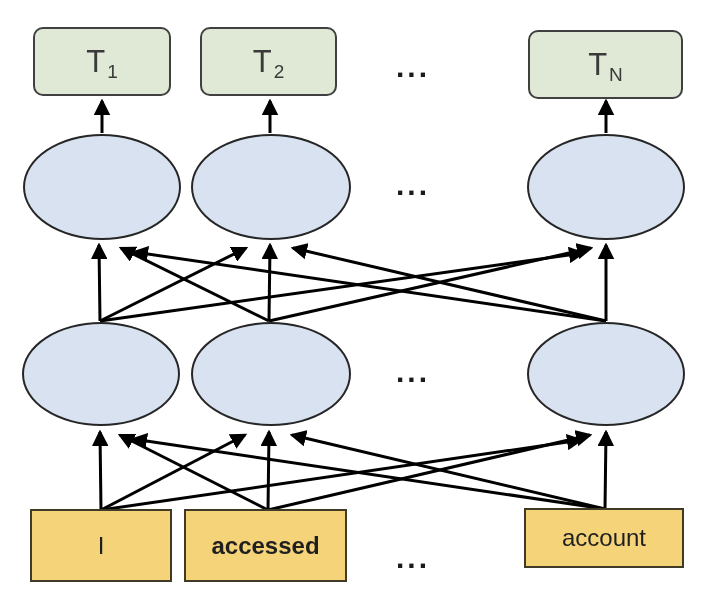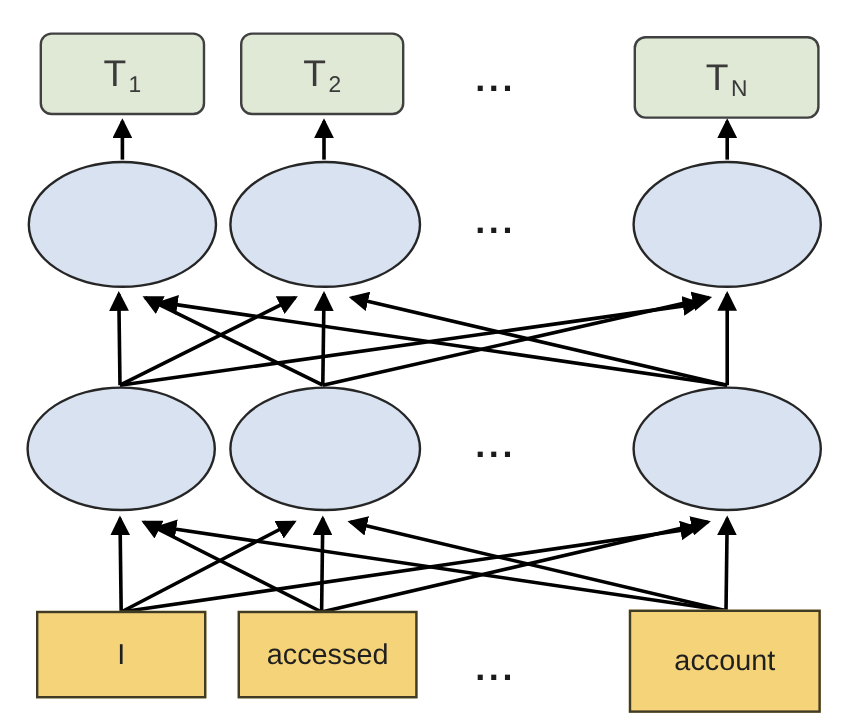--- a/index.html
+++ b/index.html
@@ -118,24 +118,24 @@
   <div class="hidden-node" style="left:191px; top:134px; width:160px; height:106px;"></div>
   <div class="hidden-node" style="left:527px; top:134px; width:158px; height:106px;"></div>
 
   <div class="hidden-node" style="left:22px;  top:322px; width:158px; height:104px;"></div>
   <div class="hidden-node" style="left:191px; top:322px; width:160px; height:104px;"></div>
   <div class="hidden-node" style="left:527px; top:322px; width:158px; height:104px;"></div>
 
   <div class="input-box" style="left:30px;  top:509px; width:142px; height:73px;">
     <span>I</span>
   </div>
-  <div class="input-box" style="left:198px; top:509px; width:150px; height:73px;">
+  <div class="input-box" style="left:184px; top:509px; width:163px; height:73px;font-weight:bold;">
     <span>accessed</span>
   </div>
-  <div class="input-box" style="left:524px; top:508px; width:160px; height:86px;justify-content:center;">
+  <div class="input-box" style="left:524px; top:508px; width:160px; height:60px;justify-content:center;">
     <span>account</span>
   </div>
 
   <div class="dots" style="left:381px; top:52px;">...</div>
   <div class="dots" style="left:381px; top:170px;">...</div>
   <div class="dots" style="left:381px; top:357px;">...</div>
   <div class="dots" style="left:381px; top:543px;">...</div>
 
 </div>
 

